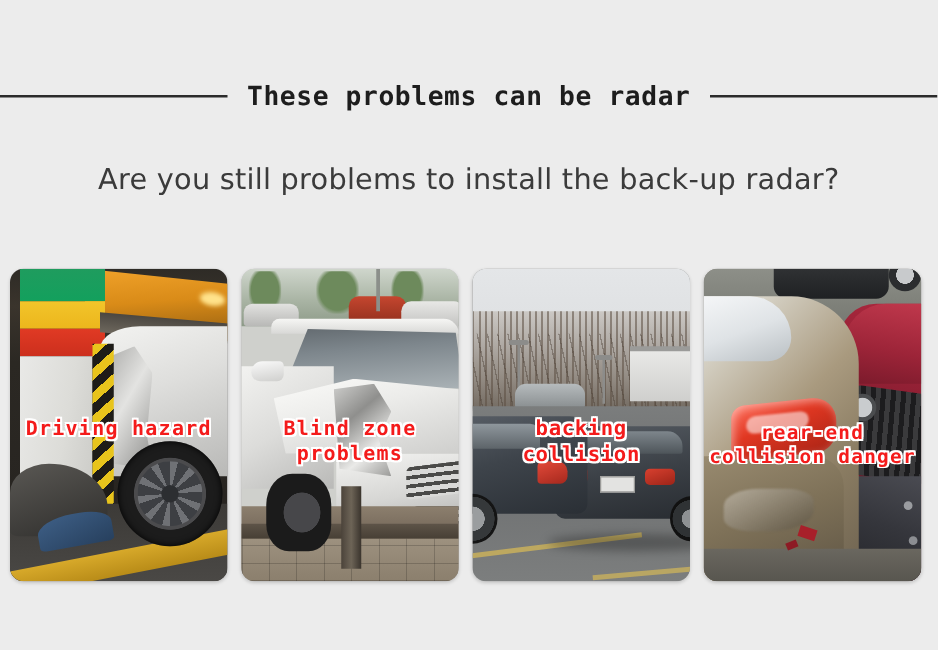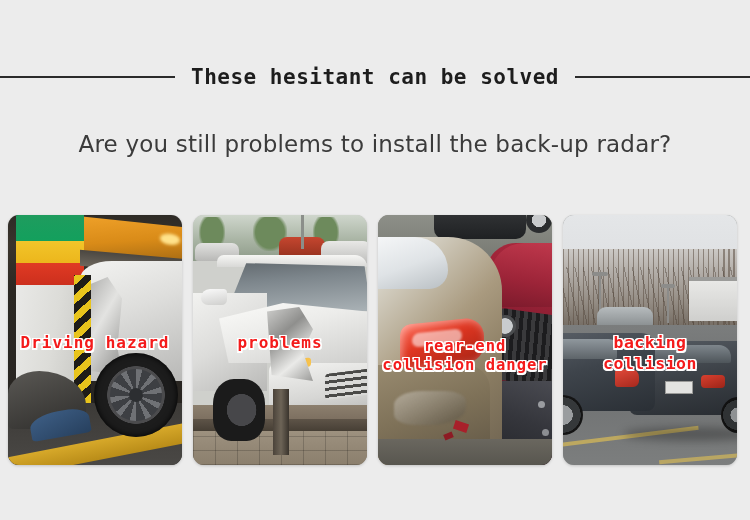--- a/index.html
+++ b/index.html
@@ -528,21 +528,21 @@
   .p4 .debris2 {
     position: absolute; left: 66px; bottom: 26px; width: 9px; height: 6px;
     background: #8d1b24; transform: rotate(-22deg);
   }
 </style>
 </head>
 <body>
 
 <div class="header-band">
   <span class="rule rule-left"></span>
-  <span class="title-text">These hesitant can be solved</span>
+  <span class="title-text">These problems can be radar</span>
   <span class="rule rule-right"></span>
 </div>
 
 <div class="subtitle">Are you still problems to install the back-up radar?</div>
 
 <div class="cards-row">
 
   <div class="card">
     <div class="card-photo p1">
       <div class="sky"></div>
@@ -590,51 +590,22 @@
       <div class="grille2"></div>
       <div class="turn-signal"></div>
       <div class="damage"></div>
       <div class="ground"></div>
       <div class="curb"></div>
       <div class="pavers"></div>
       <div class="tire"></div>
       <div class="jackpost"></div>
     </div>
     <div class="card-caption cap-2">
+      <div>Blind zone</div>
       <div>problems</div>
-    </div>
-  </div>
-
-  <div class="card">
-    <div class="card-photo p4">
-      <div class="road-top"></div>
-      <div class="road-line"></div>
-      <div class="bgcar">
-          <div class="bgcar-wheel"></div>
-        </div>
-      <div class="red"></div>
-      <div class="red-hood"></div>
-      <div class="red-grille"></div>
-      <div class="red-logo"></div>
-      <div class="red-bumper"></div>
-      <div class="red-bolt1"></div>
-      <div class="red-bolt2"></div>
-      <div class="gold"></div>
-      <div class="gold-window"></div>
-      <div class="gold-lower"></div>
-      <div class="gold-tail"></div>
-      <div class="gold-tail-hi"></div>
-      <div class="gold-dent"></div>
-      <div class="ground"></div>
-      <div class="debris1"></div>
-      <div class="debris2"></div>
-    </div>
-    <div class="card-caption cap-4">
-      <div>rear-end</div>
-      <div>collision danger</div>
     </div>
   </div>
 
   <div class="card">
     <div class="card-photo p3">
       <div class="sky"></div>
       <div class="treeline"></div>
       <div class="treeline2"></div>
       <div class="building-roof"></div>
       <div class="building"></div>
@@ -658,13 +629,43 @@
         </div>
       <div class="carA">
           <div class="carA-glass"></div>
           <div class="carA-light"></div>
           <div class="carA-wheel"></div>
         </div>
     </div>
     <div class="card-caption cap-3">backing collision</div>
   </div>
 
+  <div class="card">
+    <div class="card-photo p4">
+      <div class="road-top"></div>
+      <div class="road-line"></div>
+      <div class="bgcar">
+          <div class="bgcar-wheel"></div>
+        </div>
+      <div class="red"></div>
+      <div class="red-hood"></div>
+      <div class="red-grille"></div>
+      <div class="red-logo"></div>
+      <div class="red-bumper"></div>
+      <div class="red-bolt1"></div>
+      <div class="red-bolt2"></div>
+      <div class="gold"></div>
+      <div class="gold-window"></div>
+      <div class="gold-lower"></div>
+      <div class="gold-tail"></div>
+      <div class="gold-tail-hi"></div>
+      <div class="gold-dent"></div>
+      <div class="ground"></div>
+      <div class="debris1"></div>
+      <div class="debris2"></div>
+    </div>
+    <div class="card-caption cap-4">
+      <div>rear-end</div>
+      <div>collision danger</div>
+    </div>
+  </div>
+
 </div>
 
 </body></html>

